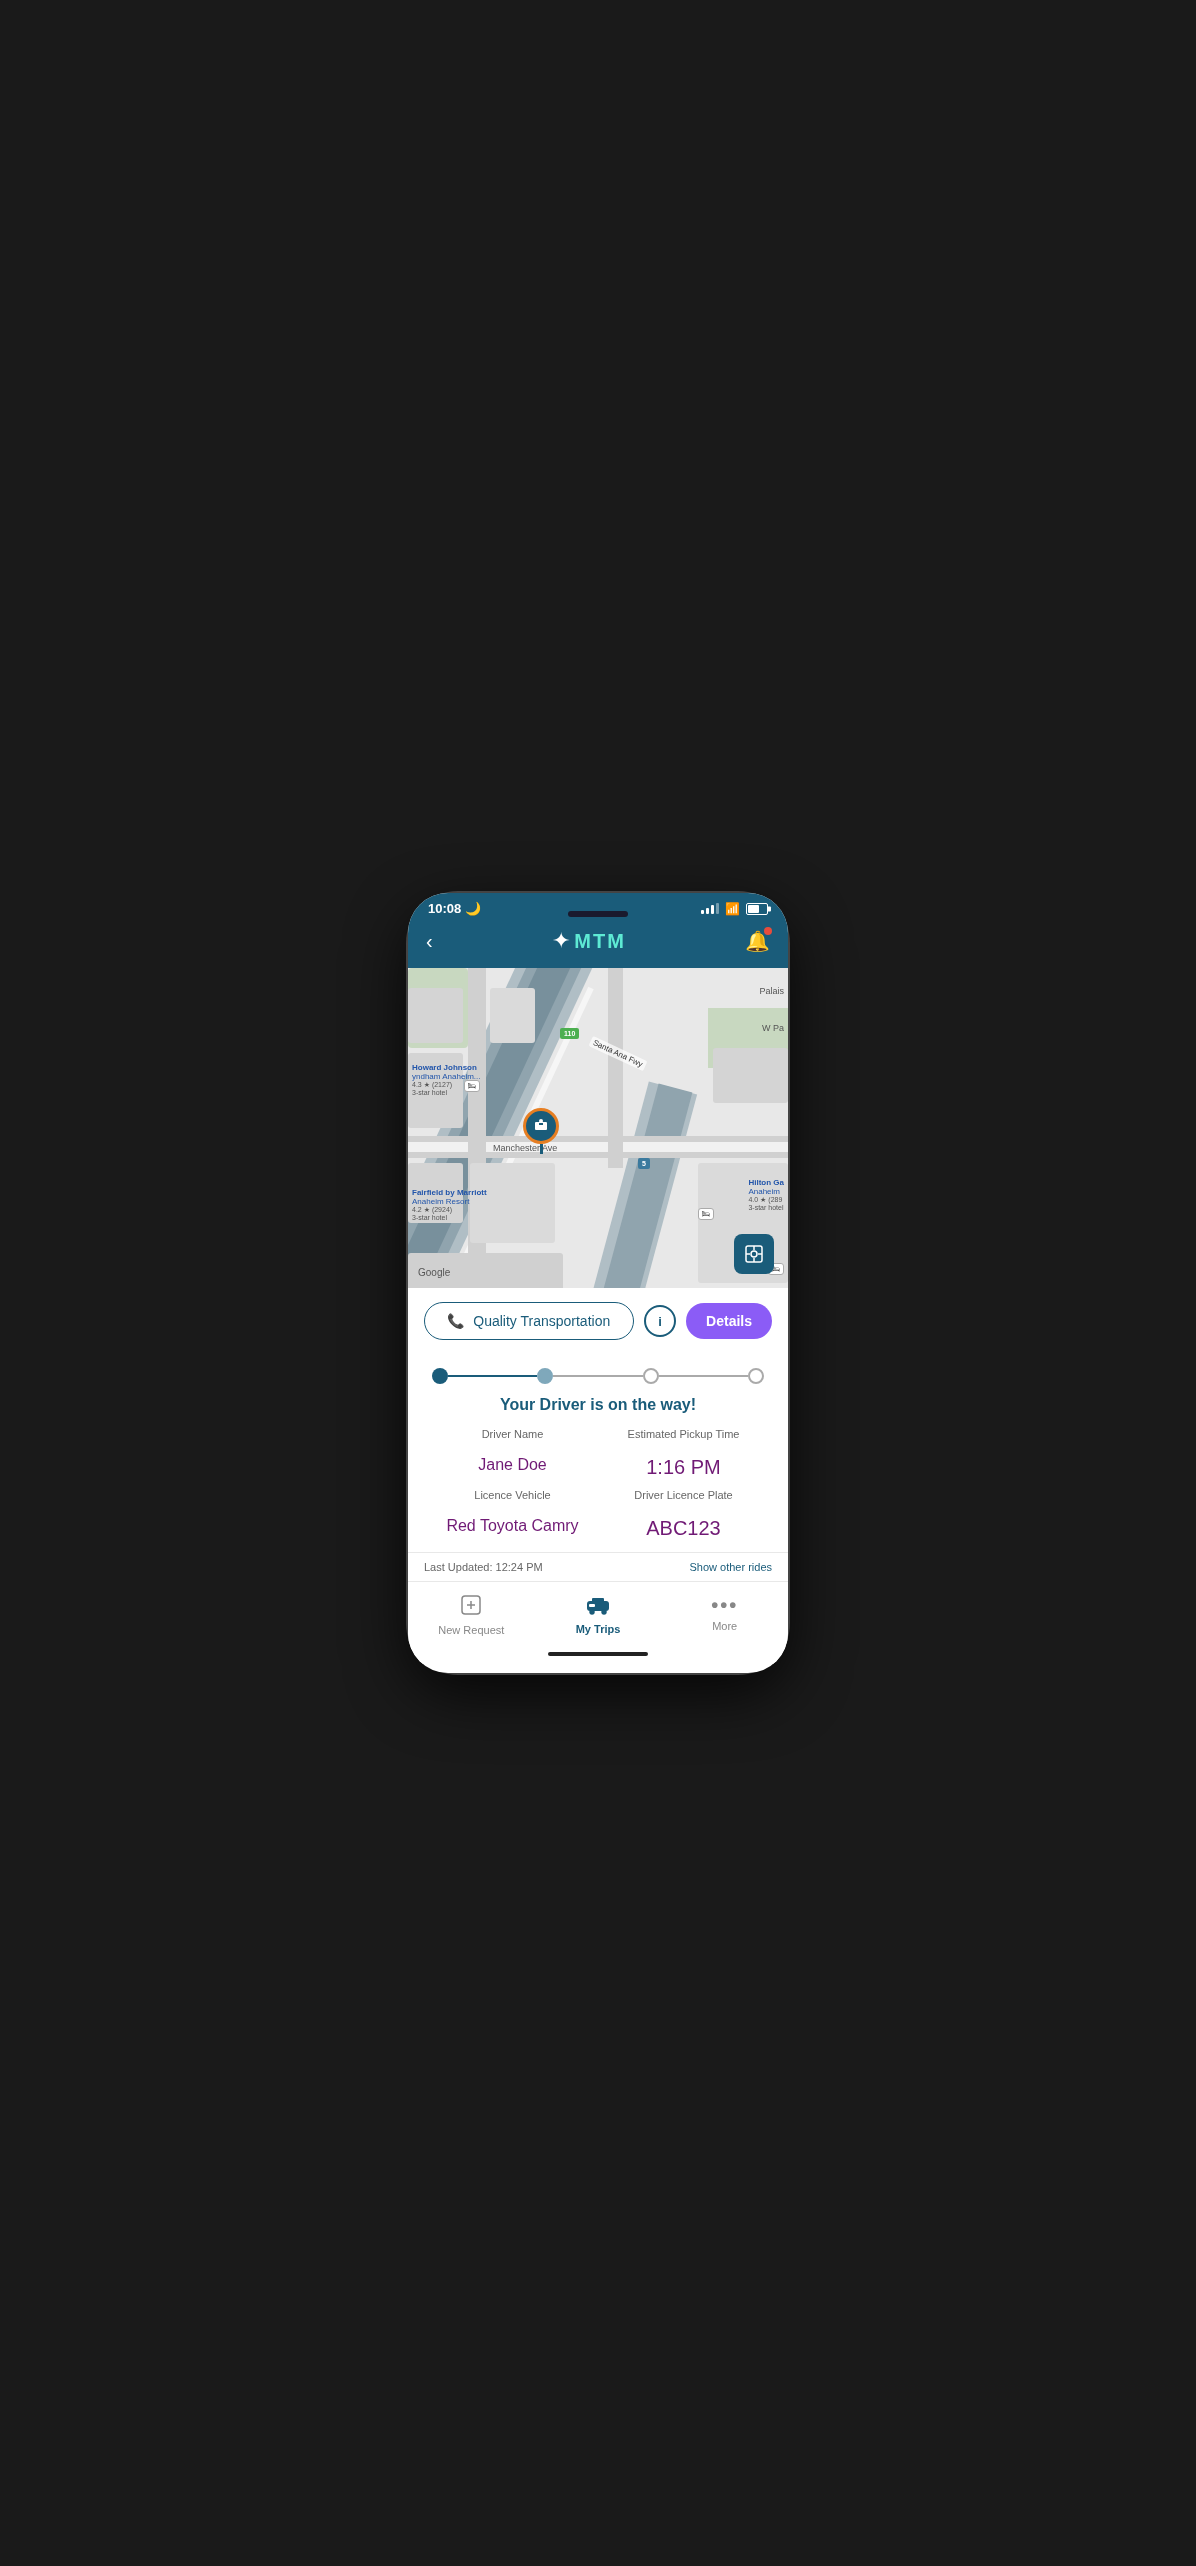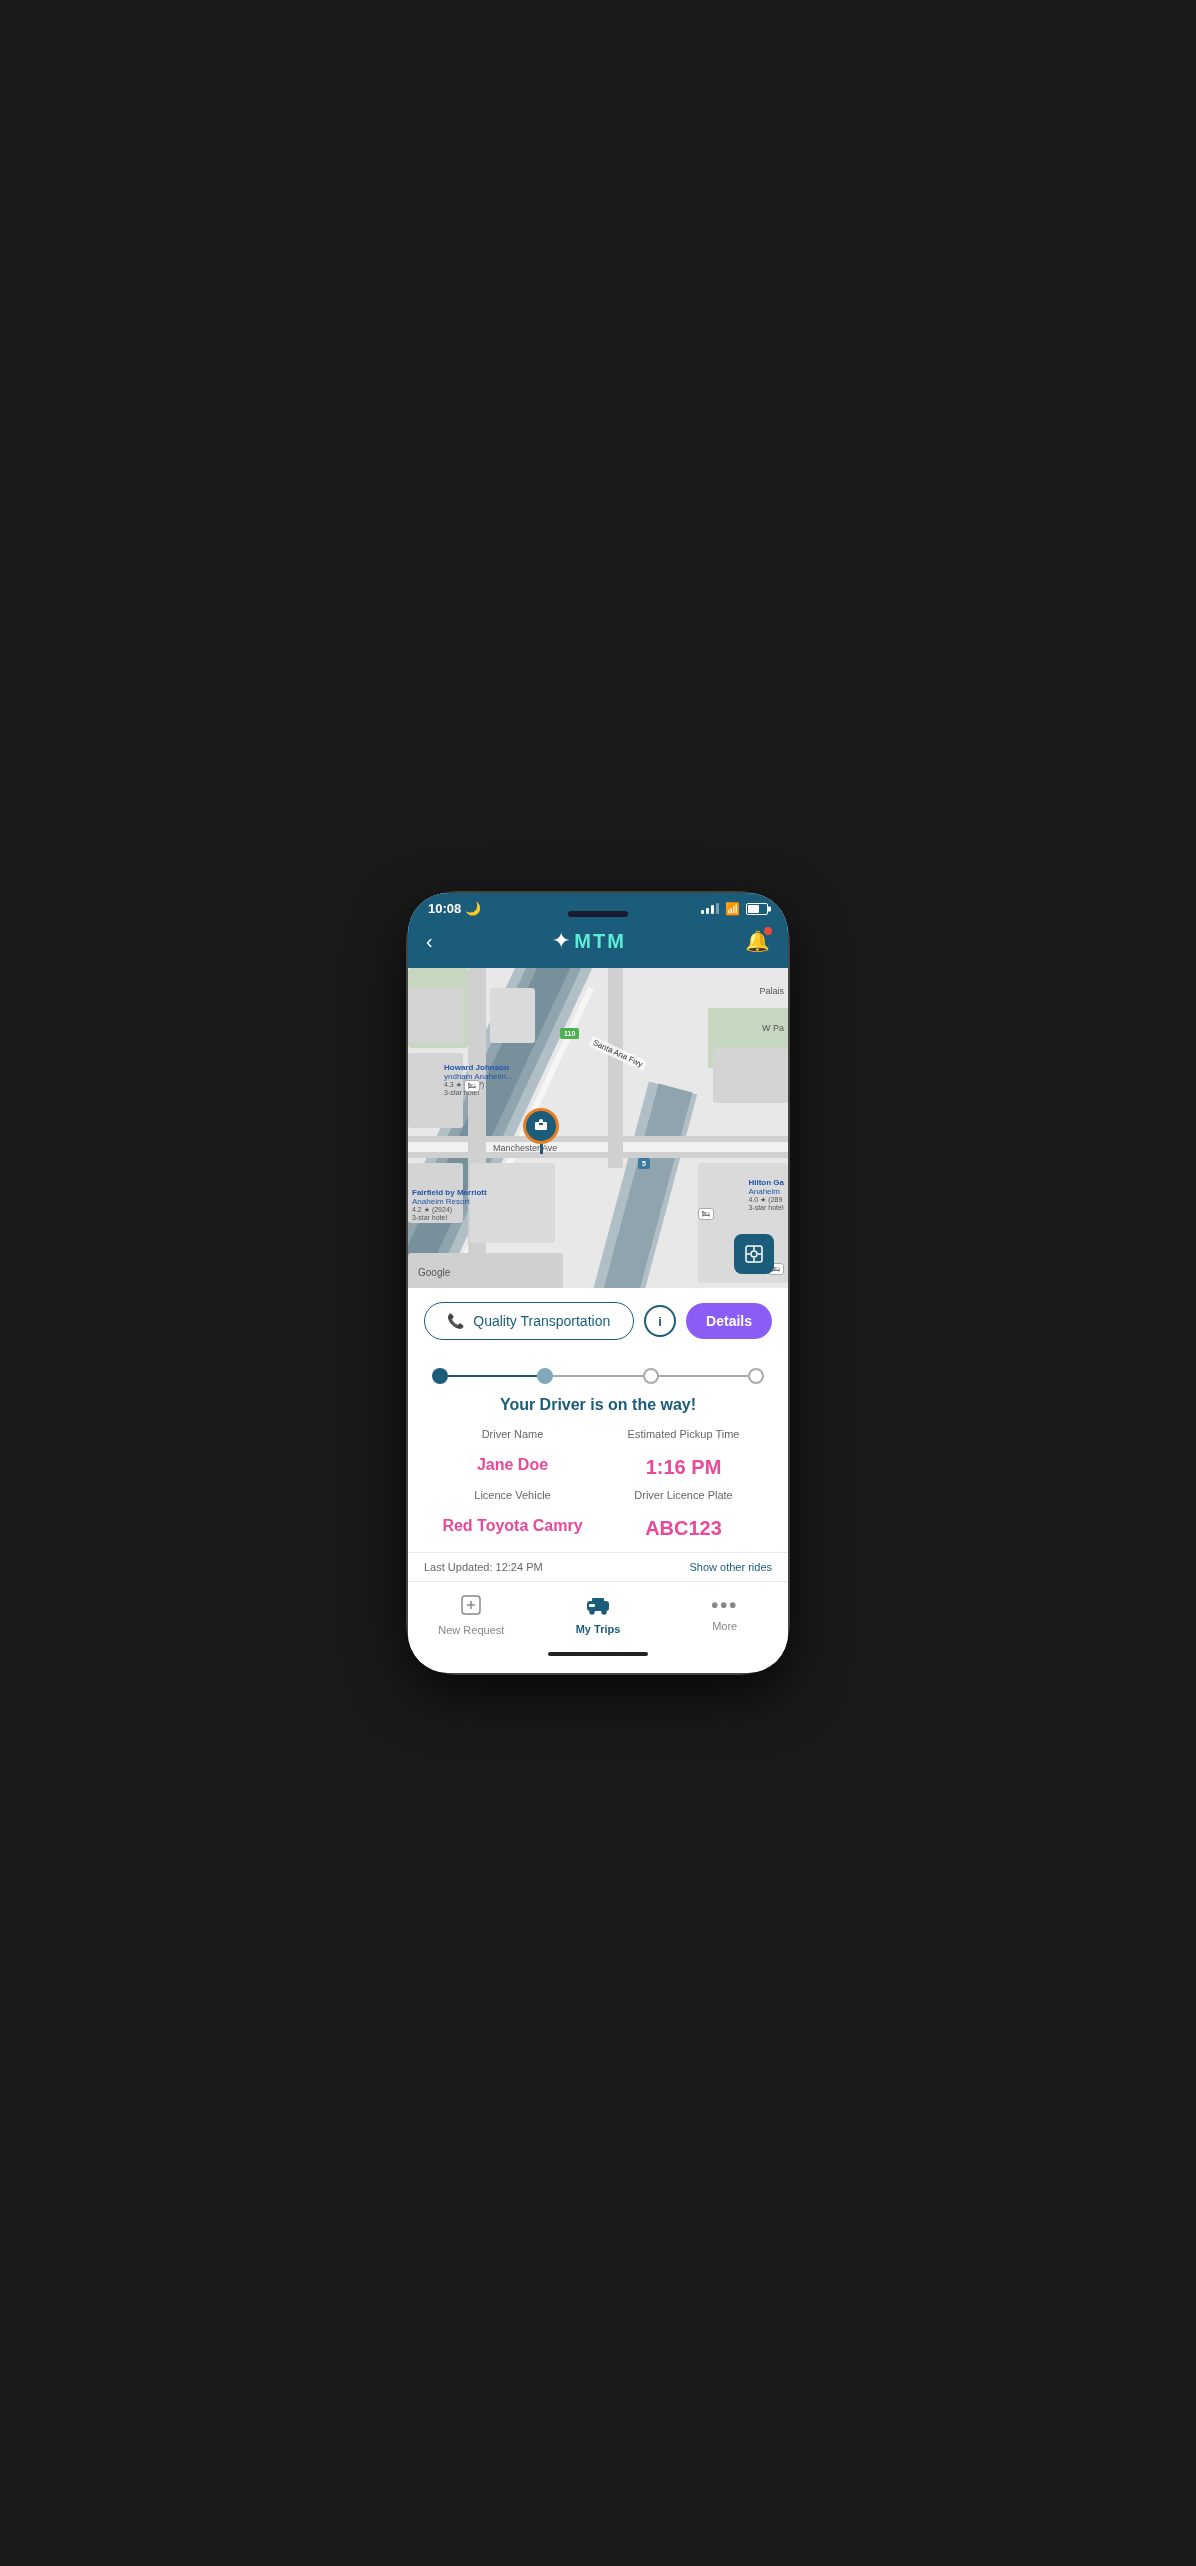--- a/index.html
+++ b/index.html
@@ -363,22 +363,22 @@
     }
     .driver-field { }
     .driver-field-label {
       font-size: 11px;
       color: #666;
       text-align: center;
       margin-bottom: 2px;
     }
     .driver-field-value {
       font-size: 16px;
-      font-weight: 700;
-      color: #ec4899;
+      font-weight: 400;
+      color: #701a75;
       text-align: center;
       margin-top: 16px;
     }
     .driver-field-value.large {
       font-size: 20px;
       text-align: center;
     }
 
     
     .divider {
@@ -508,21 +508,21 @@
         <div style="position:absolute;top:20px;left:82px;width:45px;height:55px;background:#dadada;border-radius:3px;"></div>
         <div style="position:absolute;top:195px;left:0;width:55px;height:60px;background:#d4d4d4;border-radius:3px;"></div>
         <div style="position:absolute;top:195px;left:62px;width:85px;height:80px;background:#dadada;border-radius:3px;"></div>
         <div style="position:absolute;top:285px;left:0;width:155px;height:85px;background:#d0d0d0;border-radius:3px;"></div>
         <div style="position:absolute;top:195px;right:0;width:90px;height:120px;background:#dadada;border-radius:3px;"></div>
         <div style="position:absolute;top:80px;right:0;width:75px;height:55px;background:#d4d4d4;border-radius:3px;"></div>
 
         <div class="map-label" style="top:175px;left:85px;">Manchester Ave</div>
         <div class="map-road-label" style="top:80px;left:180px;transform:rotate(25deg);">Santa Ana Fwy</div>
 
-        <div style="position:absolute;top:95px;left:4px;margin-left:32px;">
+        <div style="position:absolute;top:95px;left:4px;">
           <div style="font-size:8px;color:#2255aa;font-weight:600;">Howard Johnson</div>
           <div style="font-size:8px;color:#2255aa;">yndham Anaheim...</div>
           <div style="font-size:7px;color:#555;">4.3 ★ (2127)</div>
           <div style="font-size:7px;color:#555;">3-star hotel</div>
         </div>
 
         <div class="map-hotel-icon" style="top:112px;left:56px;">🛏</div>
 
         <div style="position:absolute;top:220px;left:4px;">
           <div style="font-size:8px;color:#2255aa;font-weight:600;">Fairfield by Marriott</div>

